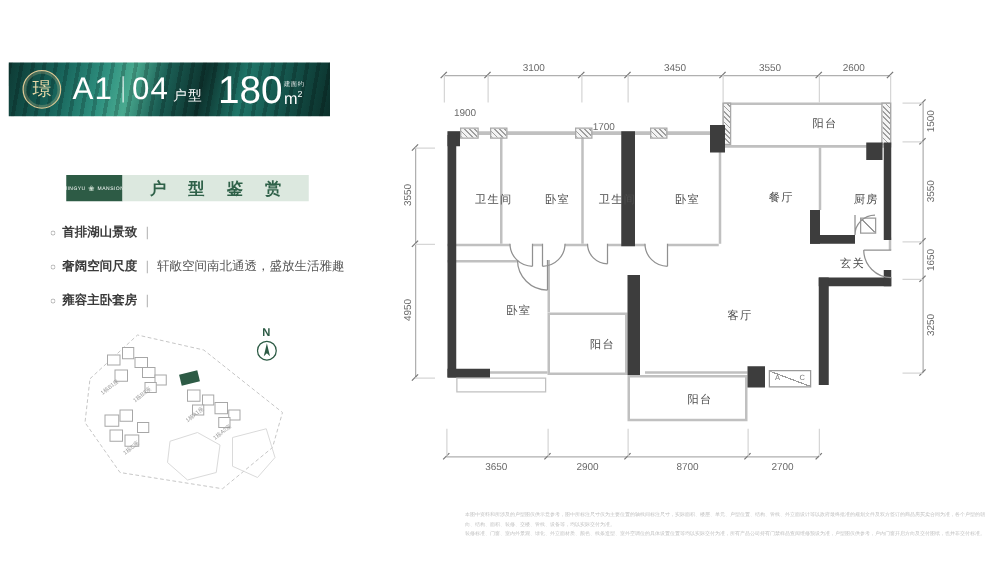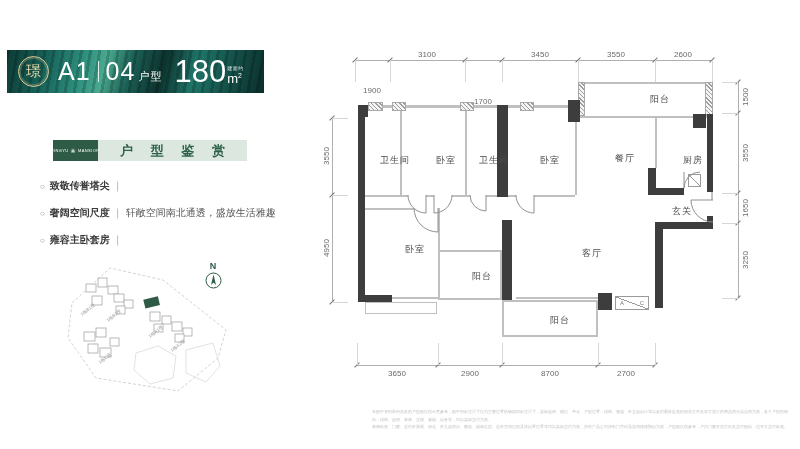--- a/index.html
+++ b/index.html
@@ -93,21 +93,21 @@
   <div class="badge">
     <span>JINGYU</span>
     <span class="emb">❀</span>
     <span>MANSION</span>
   </div>
   <div class="stitle">户 型 鉴 赏</div>
 
   <div class="features">
     <div class="feature">
       <span class="marker">○</span>
-      <b>致敬传誉塔尖</b>
+      <b>首排湖山景致</b>
       <span class="sep">｜</span>
     </div>
     <div class="feature">
       <span class="marker">○</span>
       <b>奢阔空间尺度</b>
       <span class="sep">｜</span>
       <span>轩敞空间南北通透，盛放生活雅趣</span>
     </div>
     <div class="feature">
       <span class="marker">○</span>

